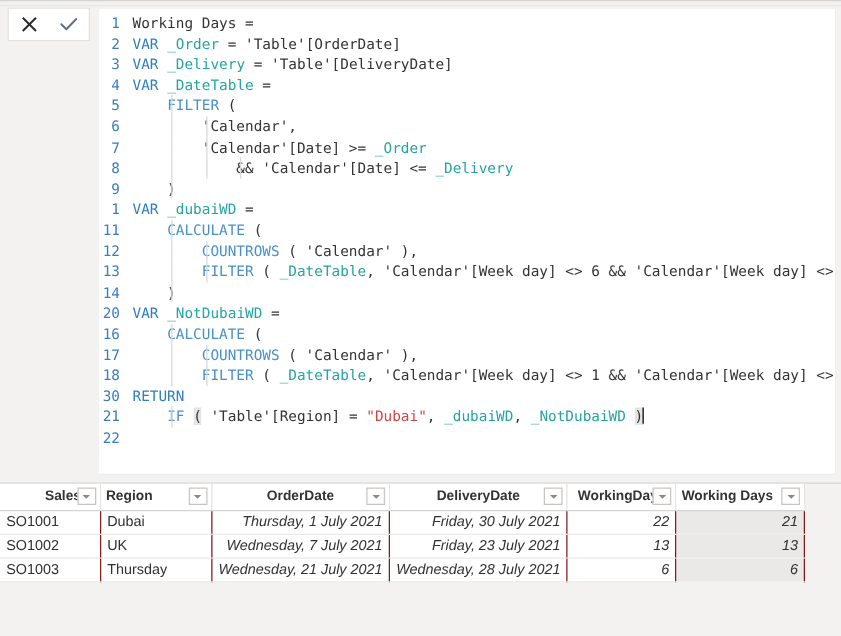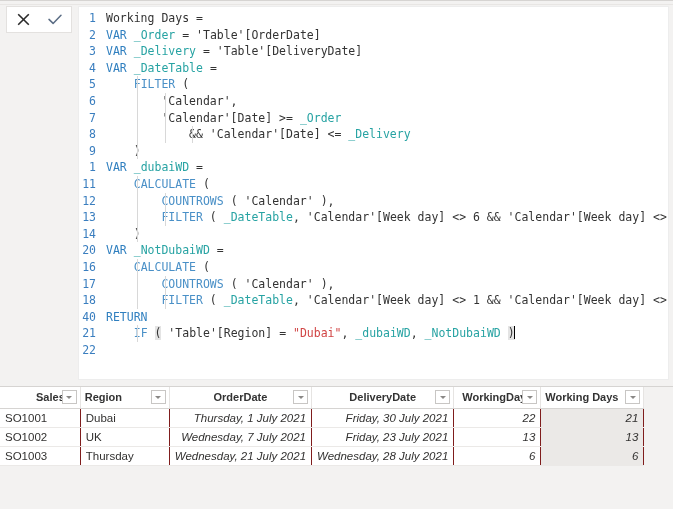--- a/index.html
+++ b/index.html
@@ -219,21 +219,21 @@
           <div class="code-line"><span class="ln">9</span><span class="code-text"><span class="tk-plain">    )</span><span class="guide" style="left: 34px;"></span></span></div>
           <div class="code-line"><span class="ln">1</span><span class="code-text"><span class="tk-key">VAR</span><span class="tk-plain"> </span><span class="tk-var">_dubaiWD</span><span class="tk-plain"> =</span></span></div>
           <div class="code-line"><span class="ln">11</span><span class="code-text"><span class="tk-plain">    </span><span class="tk-fn">CALCULATE</span><span class="tk-plain"> (</span><span class="guide" style="left: 34px;"></span></span></div>
           <div class="code-line"><span class="ln">12</span><span class="code-text"><span class="tk-plain">        </span><span class="tk-fn">COUNTROWS</span><span class="tk-plain"> ( 'Calendar' ),</span><span class="guide" style="left: 34px;"></span><span class="guide" style="left: 61.72px;"></span></span></div>
           <div class="code-line"><span class="ln">13</span><span class="code-text"><span class="tk-plain">        </span><span class="tk-fn">FILTER</span><span class="tk-plain"> ( </span><span class="tk-var">_DateTable</span><span class="tk-plain">, 'Calendar'[Week day] &lt;&gt; 6 &amp;&amp; 'Calendar'[Week day] &lt;&gt; 7 )</span><span class="guide" style="left: 34px;"></span><span class="guide" style="left: 61.72px;"></span></span></div>
           <div class="code-line"><span class="ln">14</span><span class="code-text"><span class="tk-plain">    )</span><span class="guide" style="left: 34px;"></span></span></div>
           <div class="code-line"><span class="ln">20</span><span class="code-text"><span class="tk-key">VAR</span><span class="tk-plain"> </span><span class="tk-var">_NotDubaiWD</span><span class="tk-plain"> =</span></span></div>
           <div class="code-line"><span class="ln">16</span><span class="code-text"><span class="tk-plain">    </span><span class="tk-fn">CALCULATE</span><span class="tk-plain"> (</span><span class="guide" style="left: 34px;"></span></span></div>
           <div class="code-line"><span class="ln">17</span><span class="code-text"><span class="tk-plain">        </span><span class="tk-fn">COUNTROWS</span><span class="tk-plain"> ( 'Calendar' ),</span><span class="guide" style="left: 34px;"></span><span class="guide" style="left: 61.72px;"></span></span></div>
           <div class="code-line"><span class="ln">18</span><span class="code-text"><span class="tk-plain">        </span><span class="tk-fn">FILTER</span><span class="tk-plain"> ( </span><span class="tk-var">_DateTable</span><span class="tk-plain">, 'Calendar'[Week day] &lt;&gt; 1 &amp;&amp; 'Calendar'[Week day] &lt;&gt; 7 )</span><span class="guide" style="left: 34px;"></span><span class="guide" style="left: 61.72px;"></span></span></div>
-          <div class="code-line"><span class="ln">40</span><span class="code-text"><span class="tk-key">RETURN</span></span></div>
+          <div class="code-line"><span class="ln">30</span><span class="code-text"><span class="tk-key">RETURN</span></span></div>
           <div class="code-line"><span class="ln">21</span><span class="code-text"><span class="tk-plain">    </span><span class="tk-fn">IF</span><span class="tk-plain"> </span><span class="tk-plain paren-hl">(</span><span class="tk-plain"> 'Table'[Region] = </span><span class="tk-str">"Dubai"</span><span class="tk-plain">, </span><span class="tk-var">_dubaiWD</span><span class="tk-plain">, </span><span class="tk-var">_NotDubaiWD</span><span class="tk-plain"> </span><span class="tk-plain paren-hl">)</span><span class="caret"></span><span class="guide" style="left: 34px;"></span></span></div>
           <div class="code-line"><span class="ln">22</span><span class="code-text"><span class="tk-plain"></span></span></div>
         </div>
     </div>
   </div>
 
   <div class="table-pane">
     <div class="tbl-wrap">
       <table class="grid" id="data-grid">
         <thead>

